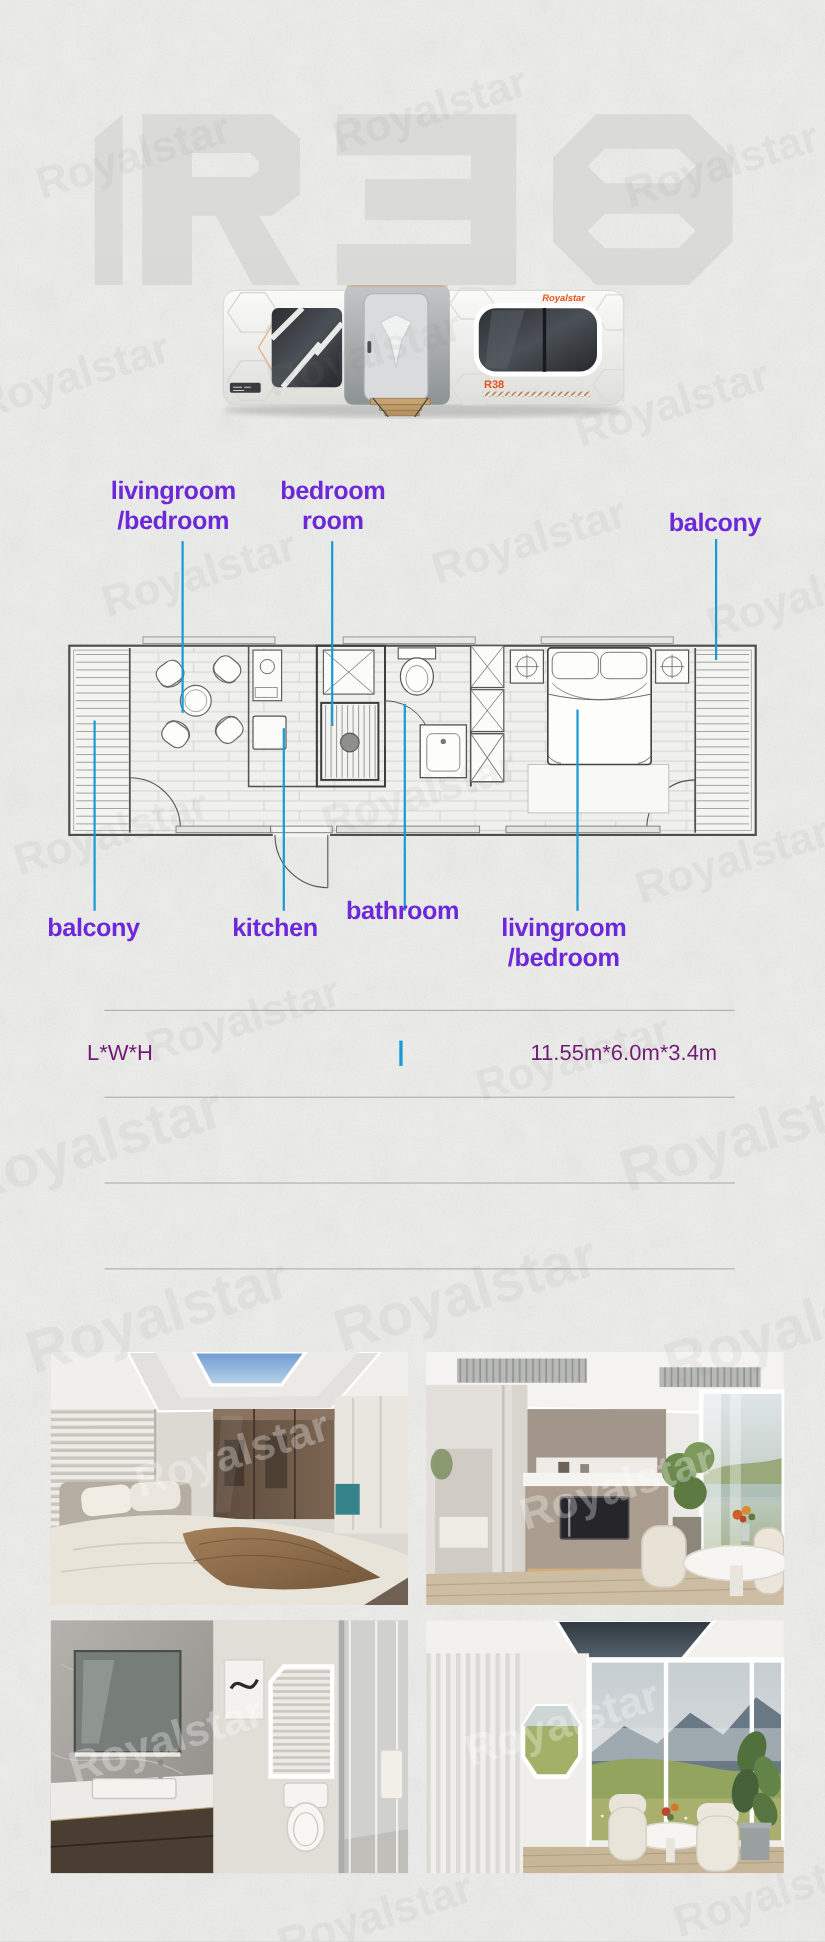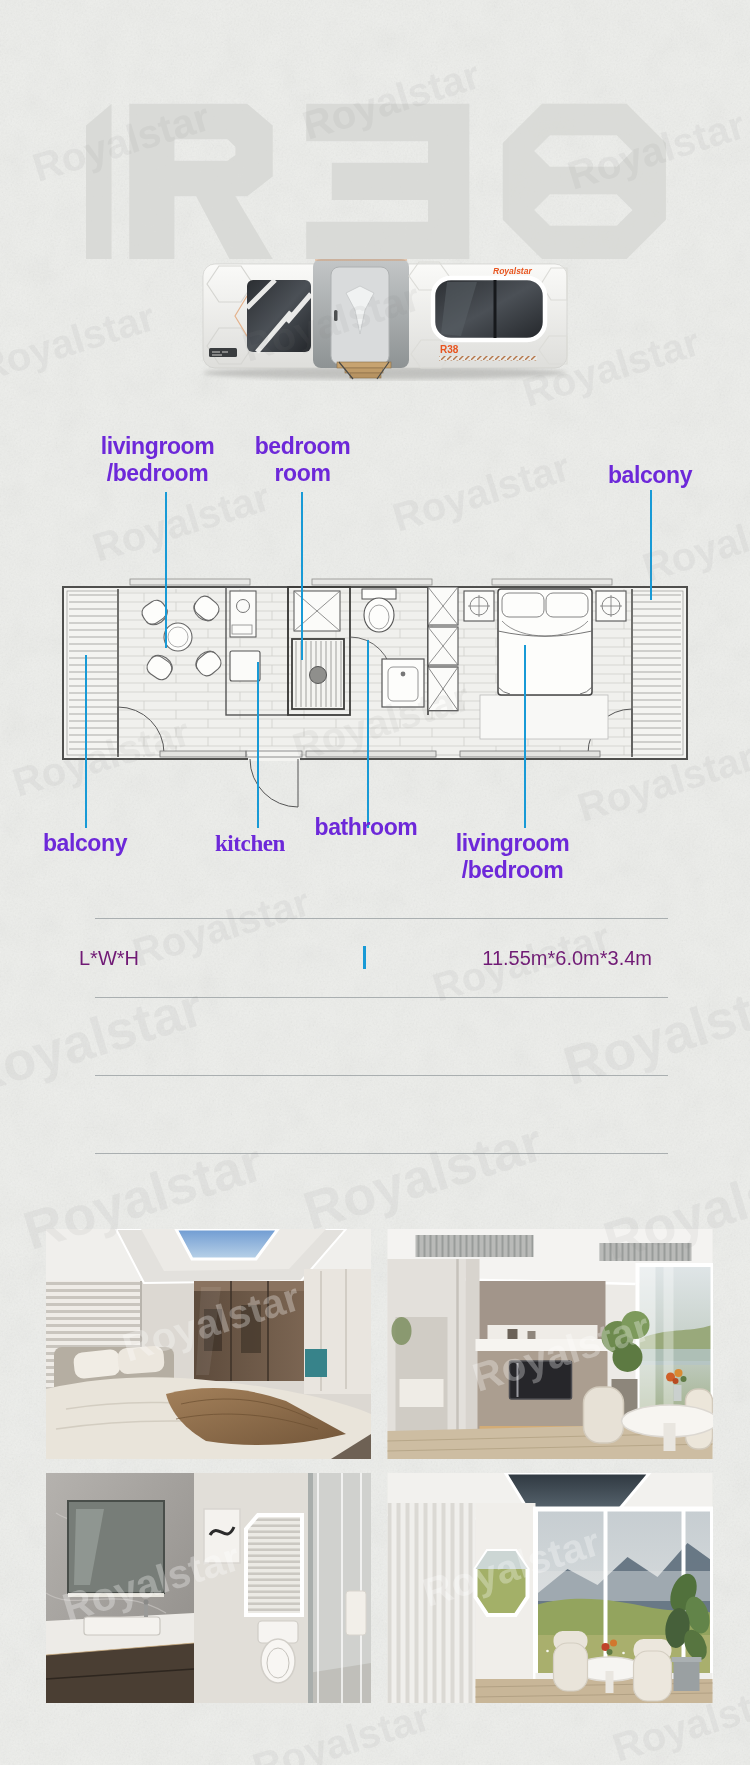--- a/index.html
+++ b/index.html
@@ -259,21 +259,21 @@
     <div>bedroom</div>
     <div>room</div>
   </div>
   <div class="plan-label" style="left:590px;top:462px;width:120px;">
     <div>balcony</div>
   </div>
 
   <div class="plan-label" style="left:25px;top:830px;width:120px;">
     <div>balcony</div>
   </div>
-  <div class="plan-label" style="left:190px;top:830px;width:120px;font-family:Liberation Serif, serif;">
+  <div class="plan-label" style="left:190px;top:830px;width:120px;">
     <div>kitchen</div>
   </div>
   <div class="plan-label" style="left:306px;top:814px;width:120px;">
     <div>bathroom</div>
   </div>
   <div class="plan-label" style="left:440px;top:830px;width:145px;">
     <div>livingroom</div>
     <div>/bedroom</div>
   </div>
 

